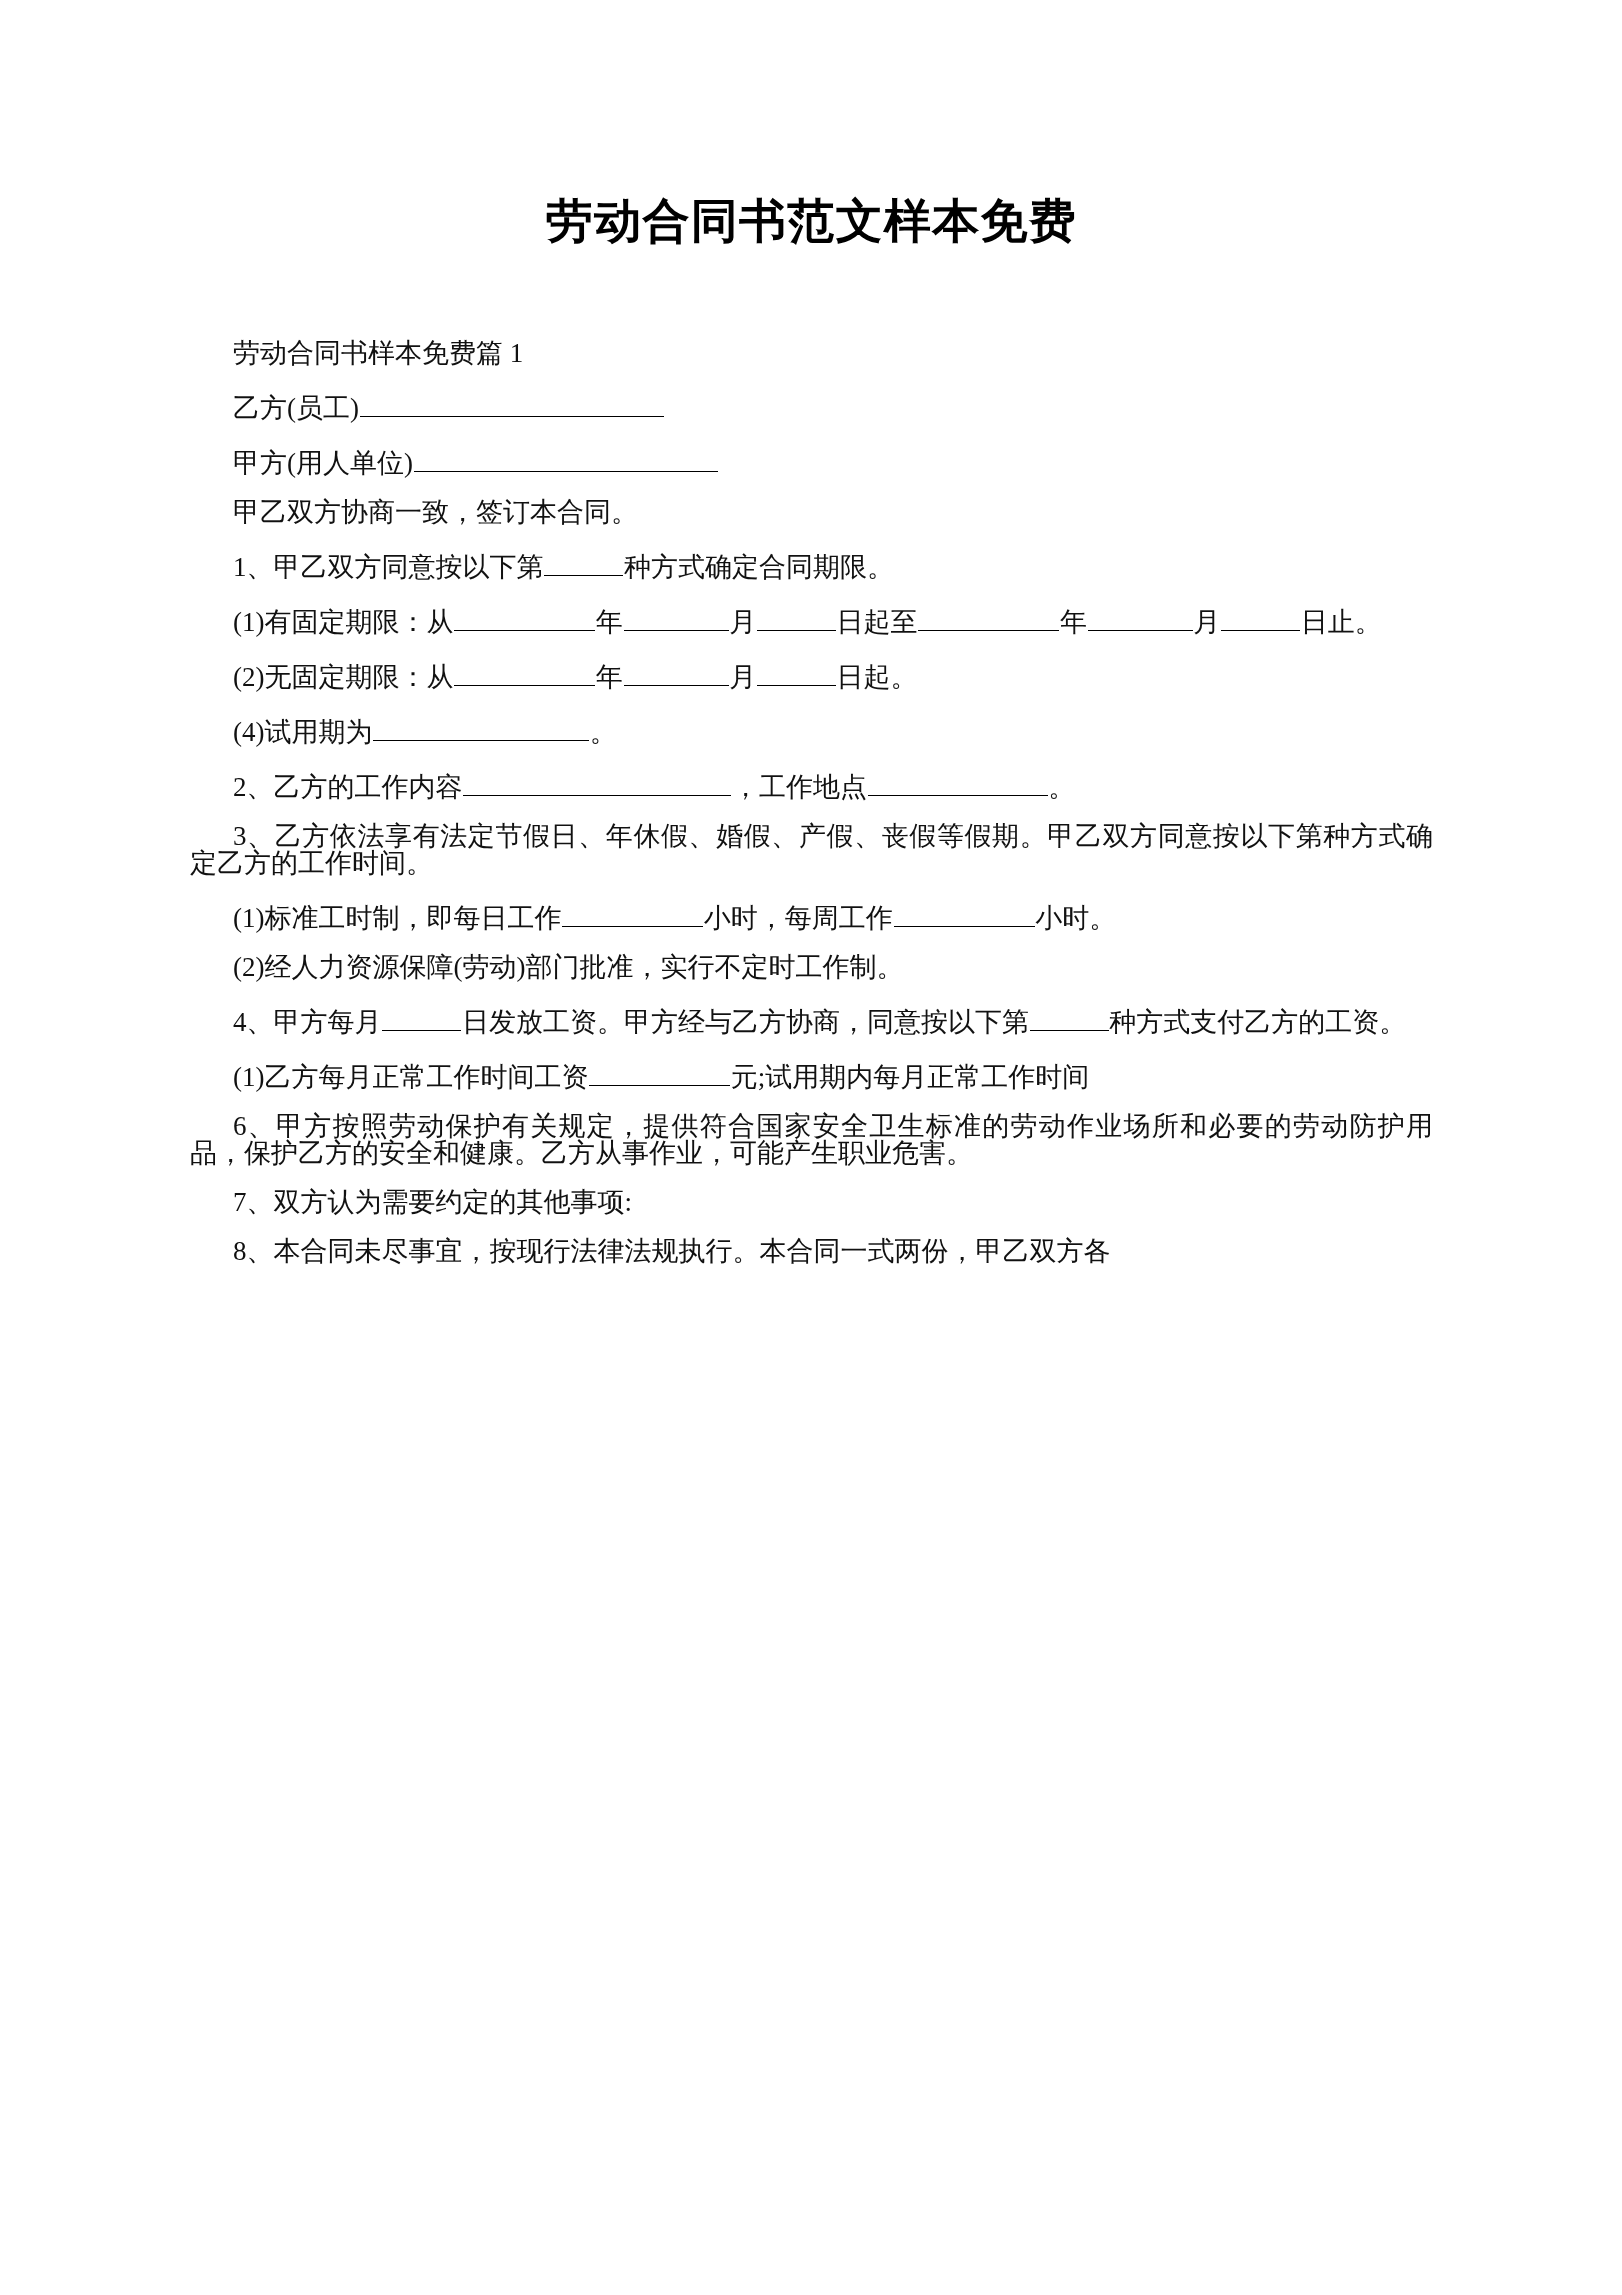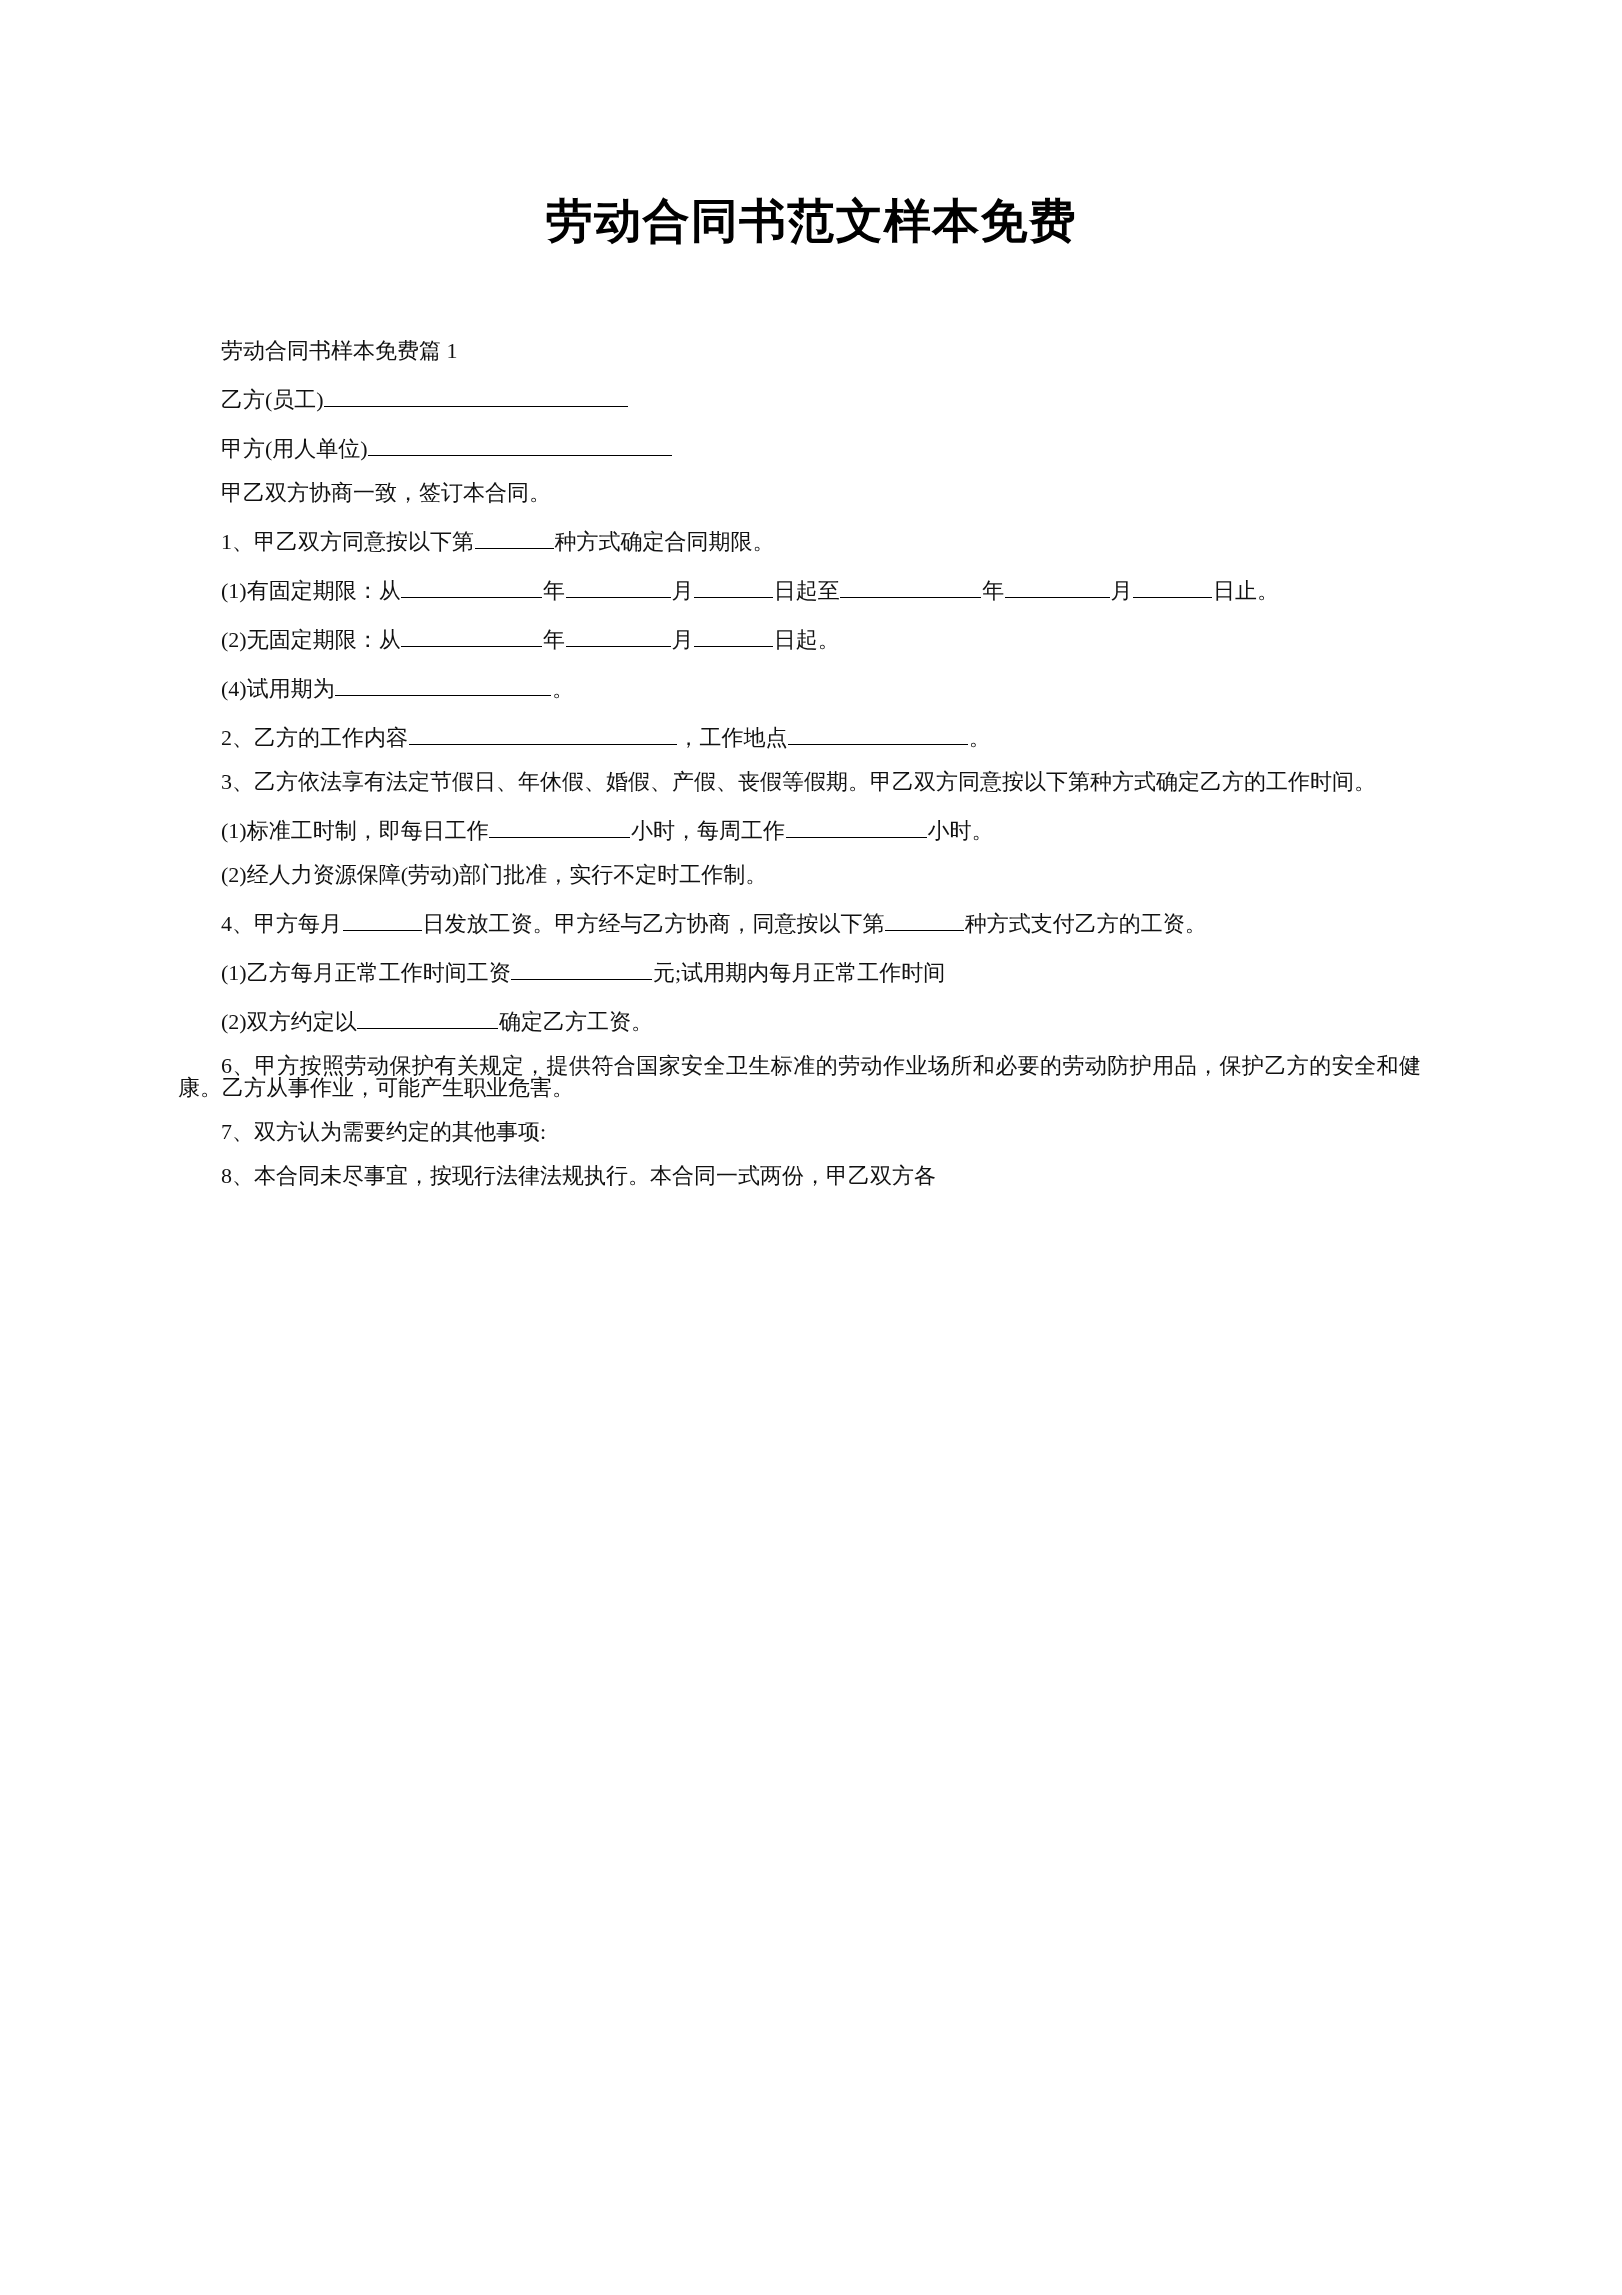--- a/index.html
+++ b/index.html
@@ -24,24 +24,24 @@
     text-align: center;
     letter-spacing: 1.3px;
     position: absolute;
     top: 190px;
     left: 0;
     width: 1623px;
   }
   .body-block {
     position: absolute;
     top: 340px;
-    left: 178px;
+    left: 190px;
     width: 1243px;
     font-family: "Liberation Serif", "DejaVu Serif", serif;
-    font-size: 22px;
+    font-size: 27px;
     color: #111111;
     line-height: 1.0;
   }
   .para {
     margin: 0 0 22px 0;
     text-align: justify;
     text-justify: inter-ideograph;
     text-indent: 0;
     white-space: normal;
     word-break: break-all;
@@ -124,23 +124,20 @@
 
 
     <p class="para indent">
       <span>4、甲方每月</span><span class="blank b-sm"></span><span>日发放工资。甲方经与乙方协商，同意按以下第</span><span class="blank b-sm"></span><span>种方式支付乙方的工资。</span>
     </p>
 
     <p class="para indent">
       <span>(1)乙方每月正常工作时间工资</span><span class="blank b-lg"></span><span>元;试用期内每月正常工作时间</span>
     </p>
 
-    <p class="para indent">
-      <span>(2)双方约定以</span><span class="blank b-lg"></span><span>确定乙方工资。</span>
-    </p>
 
 
     <p class="para indent">
       <span>6、甲方按照劳动保护有关规定，提供符合国家安全卫生标准的劳动作业场所和必要的劳动防护用品，保护乙方的安全和健康。乙方从事作业，可能产生职业危害。</span>
     </p>
 
     <p class="para indent">
       <span>7、双方认为需要约定的其他事项:</span>
     </p>
 

